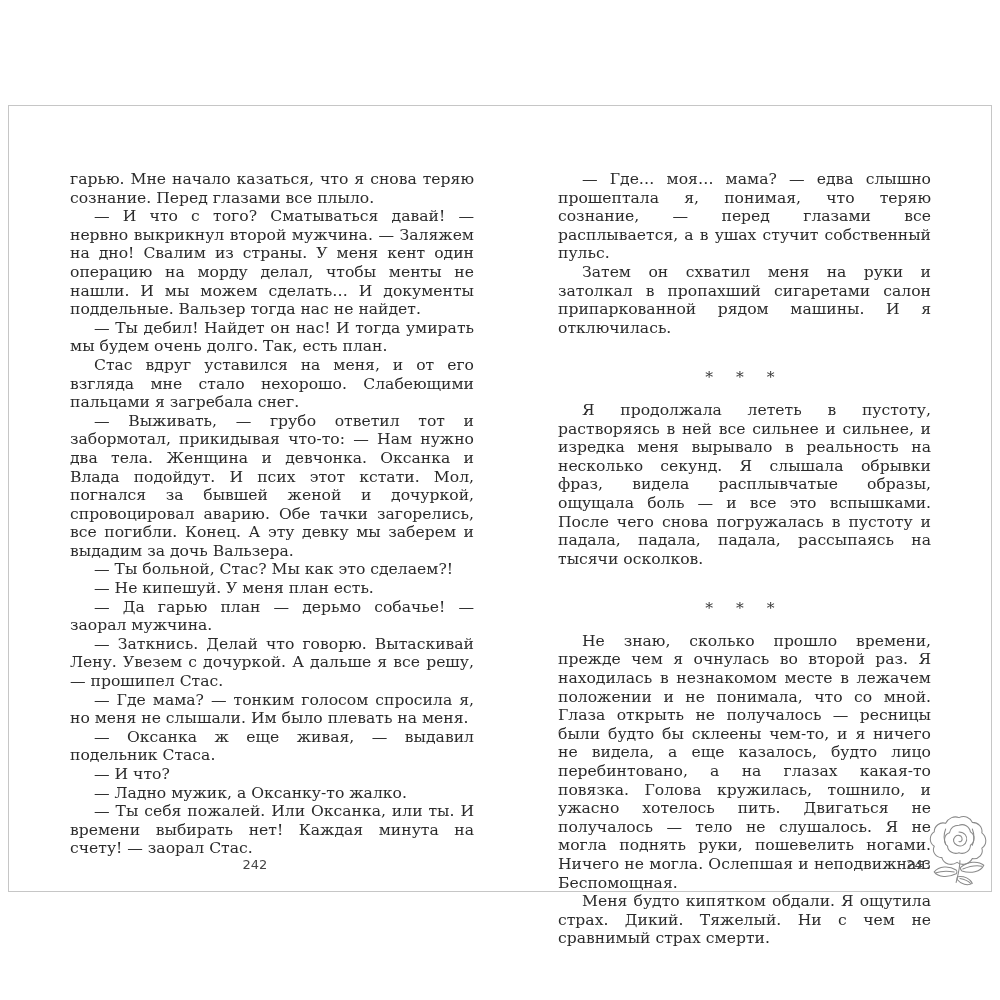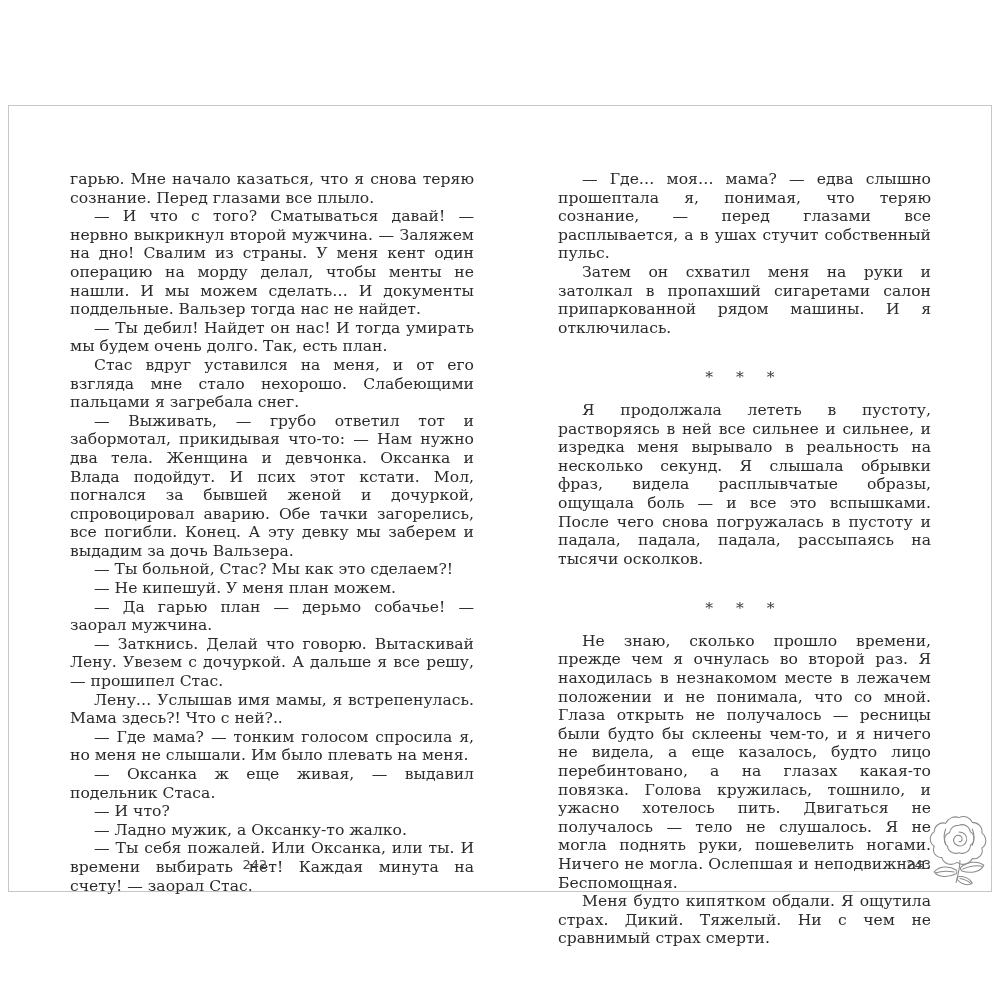--- a/index.html
+++ b/index.html
@@ -93,24 +93,23 @@
 
   <div class="frame"></div>
 
   <div class="text-column left" lang="ru">
       <p class="para noindent">гарью. Мне начало казаться, что я снова теряю сознание. Перед глазами все плыло.</p>
       <p class="para indent">— И что с того? Сматываться давай! — нервно выкрикнул второй мужчина. — Заляжем на дно! Свалим из страны. У меня кент один операцию на морду делал, чтобы менты не нашли. И мы можем сделать… И документы поддельные. Вальзер тогда нас не найдет.</p>
       <p class="para indent">— Ты дебил! Найдет он нас! И тогда умирать мы будем очень долго. Так, есть план.</p>
       <p class="para indent">Стас вдруг уставился на меня, и от его взгляда мне стало нехорошо. Слабеющими пальцами я загребала снег.</p>
       <p class="para indent">— Выживать, — грубо ответил тот и забормотал, прикидывая что-то: — Нам нужно два тела. Женщина и девчонка. Оксанка и Влада подойдут. И псих этот кстати. Мол, погнался за бывшей женой и дочуркой, спровоцировал аварию. Обе тачки загорелись, все погибли. Конец. А эту девку мы заберем и выдадим за дочь Вальзера.</p>
       <p class="para indent">— Ты больной, Стас? Мы как это сделаем?!</p>
-      <p class="para indent">— Не кипешуй. У меня план можем.</p>
+      <p class="para indent">— Не кипешуй. У меня план есть.</p>
       <p class="para indent">— Да гарью план — дерьмо собачье! — заорал мужчина.</p>
       <p class="para indent">— Заткнись. Делай что говорю. Вытаскивай Лену. Увезем с дочуркой. А дальше я все решу, — прошипел Стас.</p>
-      <p class="para indent">Лену… Услышав имя мамы, я встрепенулась. Мама здесь?! Что с ней?..</p>
       <p class="para indent">— Где мама? — тонким голосом спросила я, но меня не слышали. Им было плевать на меня.</p>
       <p class="para indent">— Оксанка ж еще живая, — выдавил подельник Стаса.</p>
       <p class="para indent">— И что?</p>
       <p class="para indent">— Ладно мужик, а Оксанку-то жалко.</p>
       <p class="para indent">— Ты себя пожалей. Или Оксанка, или ты. И времени выбирать нет! Каждая минута на счету! — заорал Стас.</p>
     </div>
 
   <div class="text-column right" lang="ru">
       <p class="para indent">— Где… моя… мама? — едва слышно прошептала я, понимая, что теряю сознание, — перед глазами все расплывается, а в ушах стучит собственный пульс.</p>
       <p class="para indent">Затем он схватил меня на руки и затолкал в пропахший сигаретами салон припаркованной рядом машины. И я отключилась.</p>

